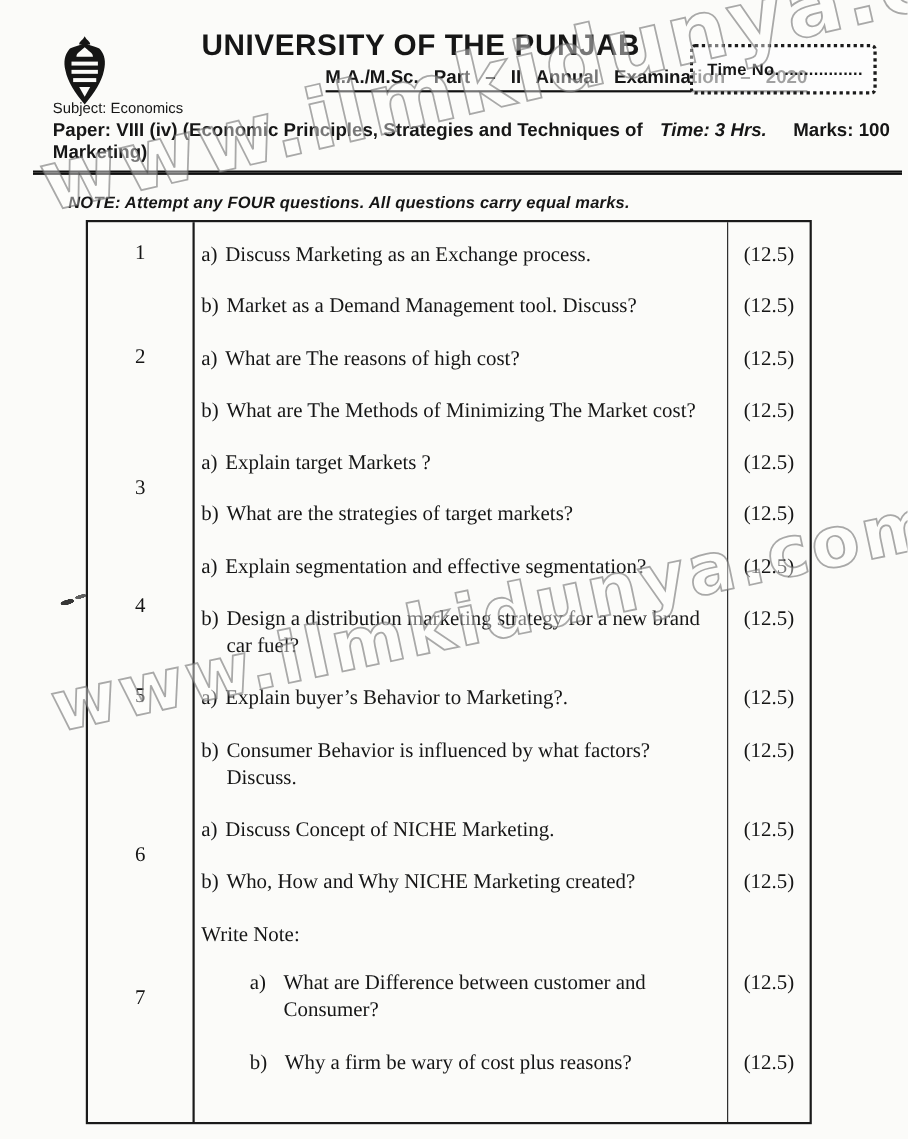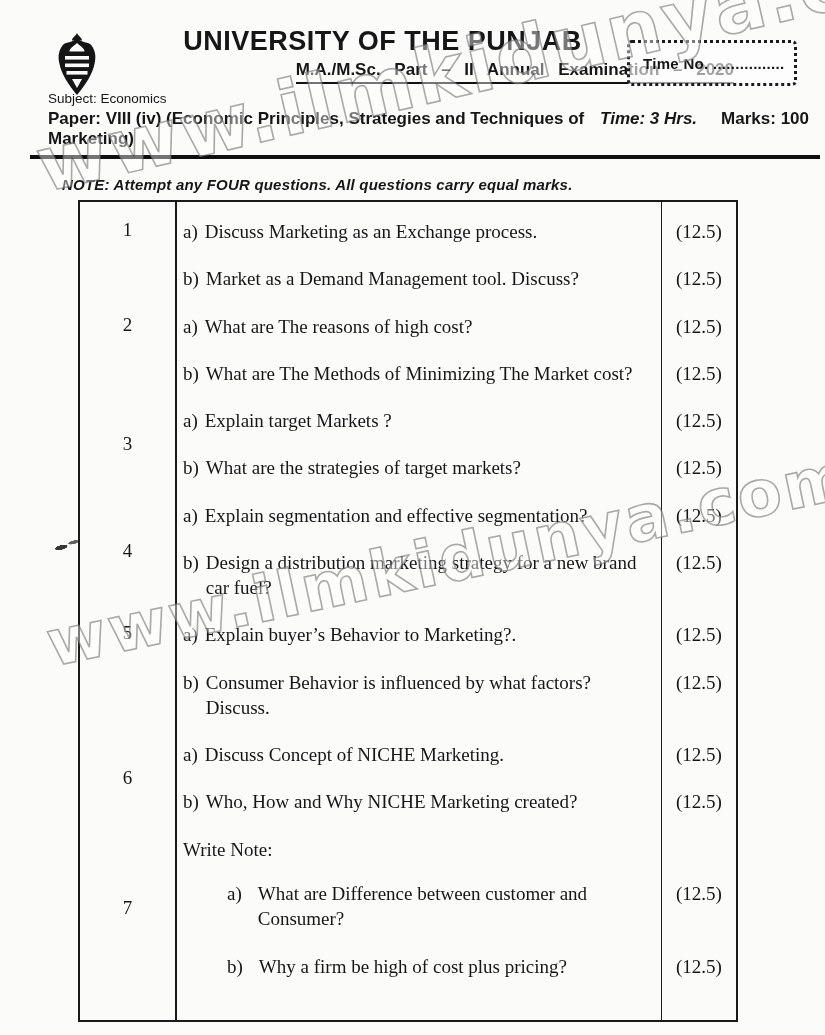--- a/index.html
+++ b/index.html
@@ -245,21 +245,21 @@
               <span class="p-text">Write Note:</span>
               <span class="p-marks"></span>
             </div>
             <div class="q-part indent">
               <span class="p-label">a)</span>
               <span class="p-text">What are Difference between customer and Consumer?</span>
               <span class="p-marks">(12.5)</span>
             </div>
             <div class="q-part indent">
               <span class="p-label">b)</span>
-              <span class="p-text">Why a firm be high of cost plus pricing?</span>
+              <span class="p-text">Why a firm be wary of cost plus reasons?</span>
               <span class="p-marks">(12.5)</span>
             </div>
           </div>
         </div>
       </div>
   </div>
 
   <div class="smudge"></div>
 
   <div class="wm wm1">www.ilmkidunya.com</div>

